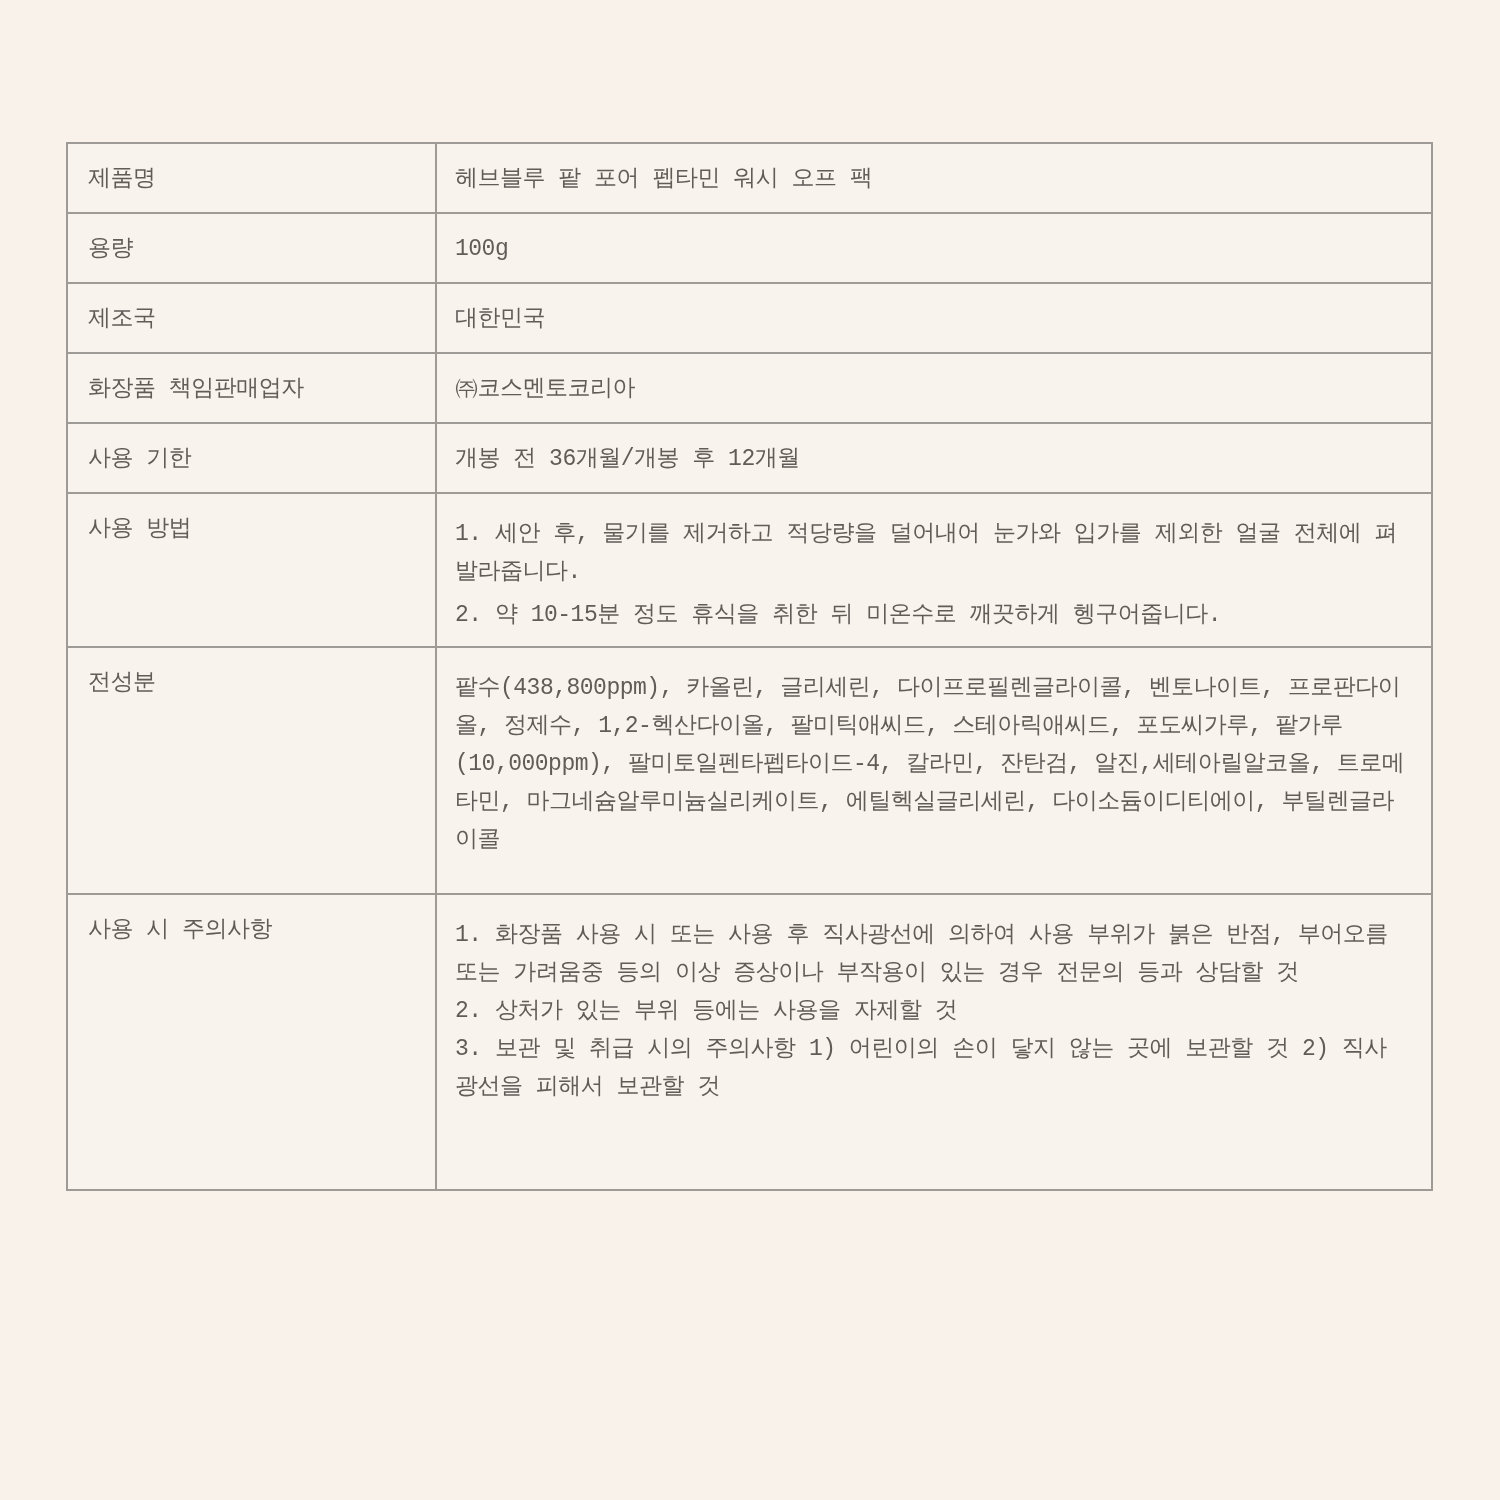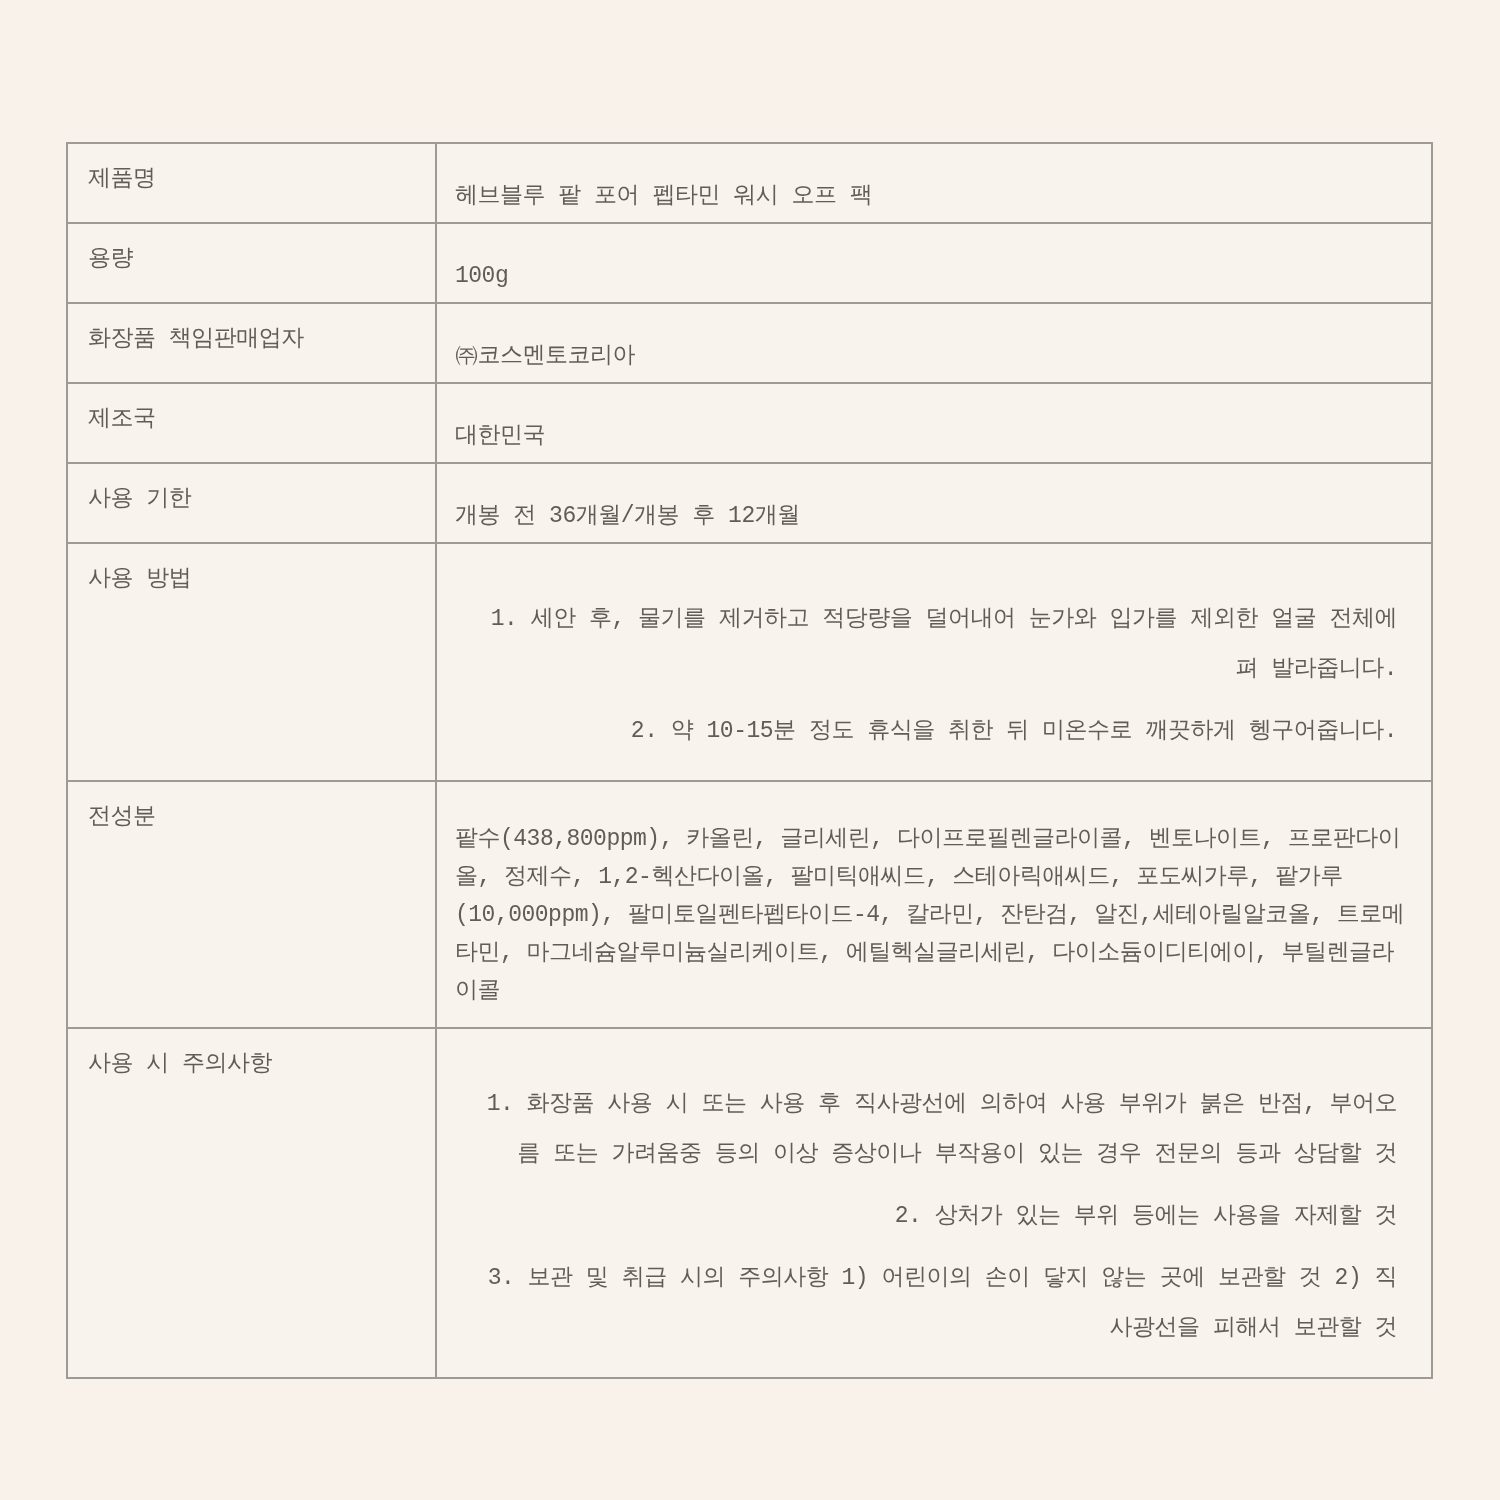--- a/index.html
+++ b/index.html
@@ -29,30 +29,29 @@
     font-size: 23px;
     letter-spacing: -0.5px;
     background: #f8f3ec;
     font-family: Liberation Mono, monospace;
   }
   td.label-cell {
     width: 369px;
     padding: 21px 16px 12px 20px;
   }
   td.value-cell {
-    padding: 38px 22px 12px 18px;
+    padding: 21px 22px 12px 18px;
   }
   tr.r-s  td { height: 70px;  box-sizing: border-box; }
   tr.r-m  td { height: 121px; box-sizing: border-box; }
   tr.r-l  td { height: 247px; box-sizing: border-box; }
   tr.r-xl td { height: 296px; box-sizing: border-box; }
   .value-cell p {
-    margin: 12px;
-    line-height: 50px;
-    text-align: right;
+    margin: 0;
+    line-height: 38px;
   }
   .value-cell p.spaced {
     margin-bottom: 5px;
   }
   .value-cell .flow {
     line-height: 38px;
   }
   .single-line {
     line-height: 28px;
   }
@@ -73,32 +72,32 @@
     <tr class="r-s">
       <td class="label-cell">
         <span class="single-line">용량</span>
       </td>
       <td class="value-cell">
         <span class="single-line">100g</span>
       </td>
     </tr>
     <tr class="r-s">
       <td class="label-cell">
+        <span class="single-line">제조국</span>
+      </td>
+      <td class="value-cell">
+        <span class="single-line">대한민국</span>
+      </td>
+    </tr>
+    <tr class="r-s">
+      <td class="label-cell">
         <span class="single-line">화장품 책임판매업자</span>
       </td>
       <td class="value-cell">
         <span class="single-line">㈜코스멘토코리아</span>
-      </td>
-    </tr>
-    <tr class="r-s">
-      <td class="label-cell">
-        <span class="single-line">제조국</span>
-      </td>
-      <td class="value-cell">
-        <span class="single-line">대한민국</span>
       </td>
     </tr>
     <tr class="r-s">
       <td class="label-cell">
         <span class="single-line">사용 기한</span>
       </td>
       <td class="value-cell">
         <span class="single-line">개봉 전 36개월/개봉 후 12개월</span>
       </td>
     </tr>

